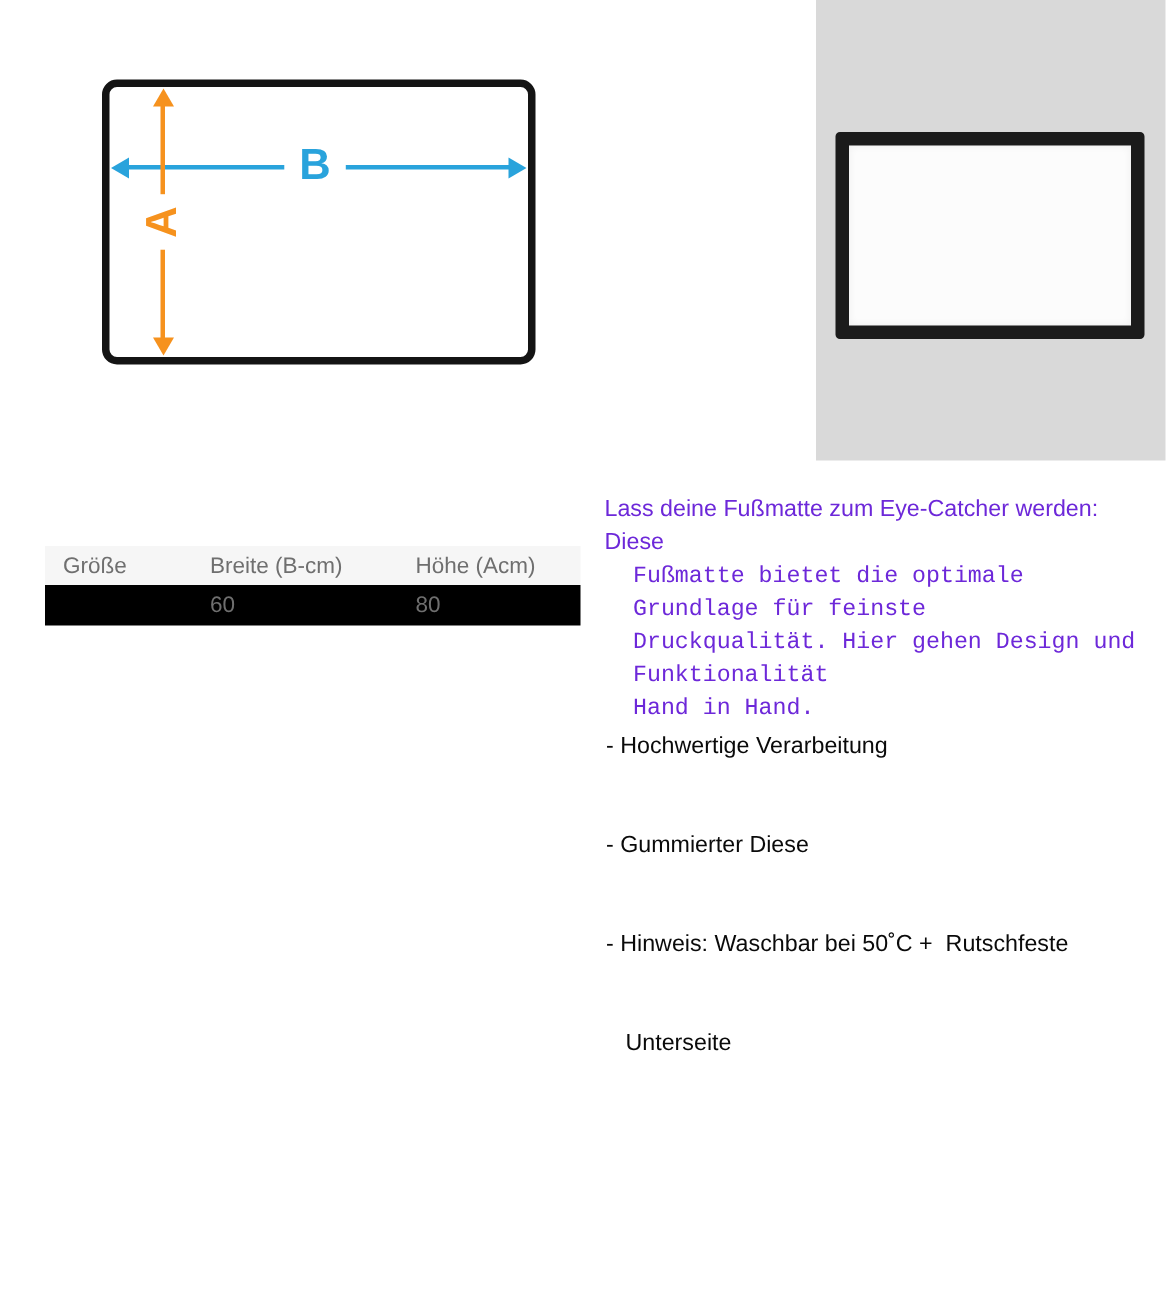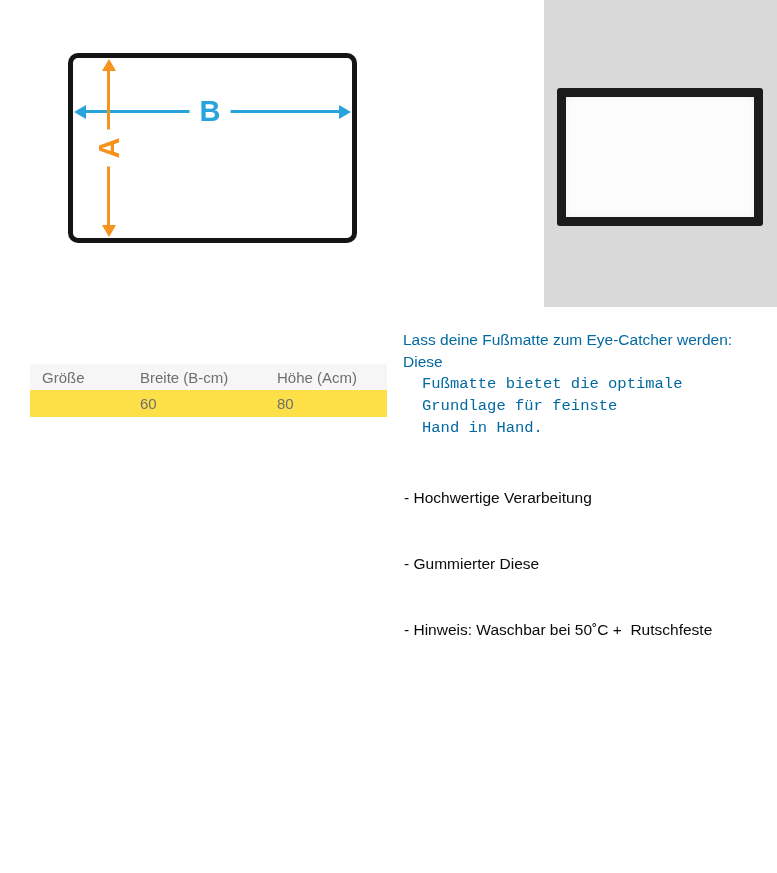--- a/index.html
+++ b/index.html
@@ -77,27 +77,27 @@
   
   .size-table {
     position: absolute; left: 30px; top: 337px; width: 357px;
     font-size: 15px; color: #6f6f6f; margin-top: 27px;
   }
   .tr {
     display: grid; grid-template-columns: 110px 137px 110px;
     align-items: center;
   }
   .tr.head { background: #f6f6f6; height: 26px; }
-  .tr.row  { background: #fde047; height: 27px; }
+  .tr.row  { background: #000000; height: 27px; }
   .td:first-child { padding-left: 12px; }
 
   
   .description {
     position: absolute; left: 403px; top: 329px; width: 372px;
-    font-size: 15.5px; line-height: 22px; color: #0369a1;
+    font-size: 15.5px; line-height: 22px; color: #6d28d9;
   }
   .description .line.indent { padding-left: 19px; font-family: Liberation Mono, monospace; }
 
   
   .features {
     position: absolute; left: 404px; top: 443px; width: 372px;
     font-size: 15.5px; line-height: 22px; color: #0a0a0a;
     white-space: pre-wrap;
   }
   .features .line.indent { padding-left: 13px; }
@@ -131,22 +131,24 @@
     <div class="tr row">
       <div class="td"></div>
       <div class="td">60</div>
       <div class="td">80</div>
     </div>
   </div>
 
   <div class="description">
     <div class="line">Lass deine Fußmatte zum Eye-Catcher werden: Diese</div>
     <div class="line indent">Fußmatte bietet die optimale Grundlage für feinste</div>
+    <div class="line indent">Druckqualität. Hier gehen Design und Funktionalität</div>
     <div class="line indent">Hand in Hand.</div>
   </div>
 
   <div class="features">
     <div class="line">- Hochwertige Verarbeitung</div>
     <div class="line">- Gummierter Diese</div>
     <div class="line">- Hinweis: Waschbar bei 50˚C +  Rutschfeste</div>
+    <div class="line indent">Unterseite</div>
   </div>
 
 </div>
 
 </body></html>

